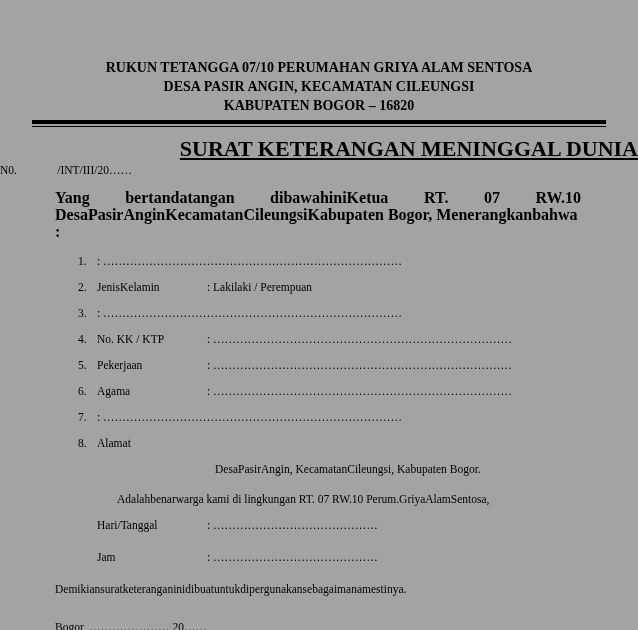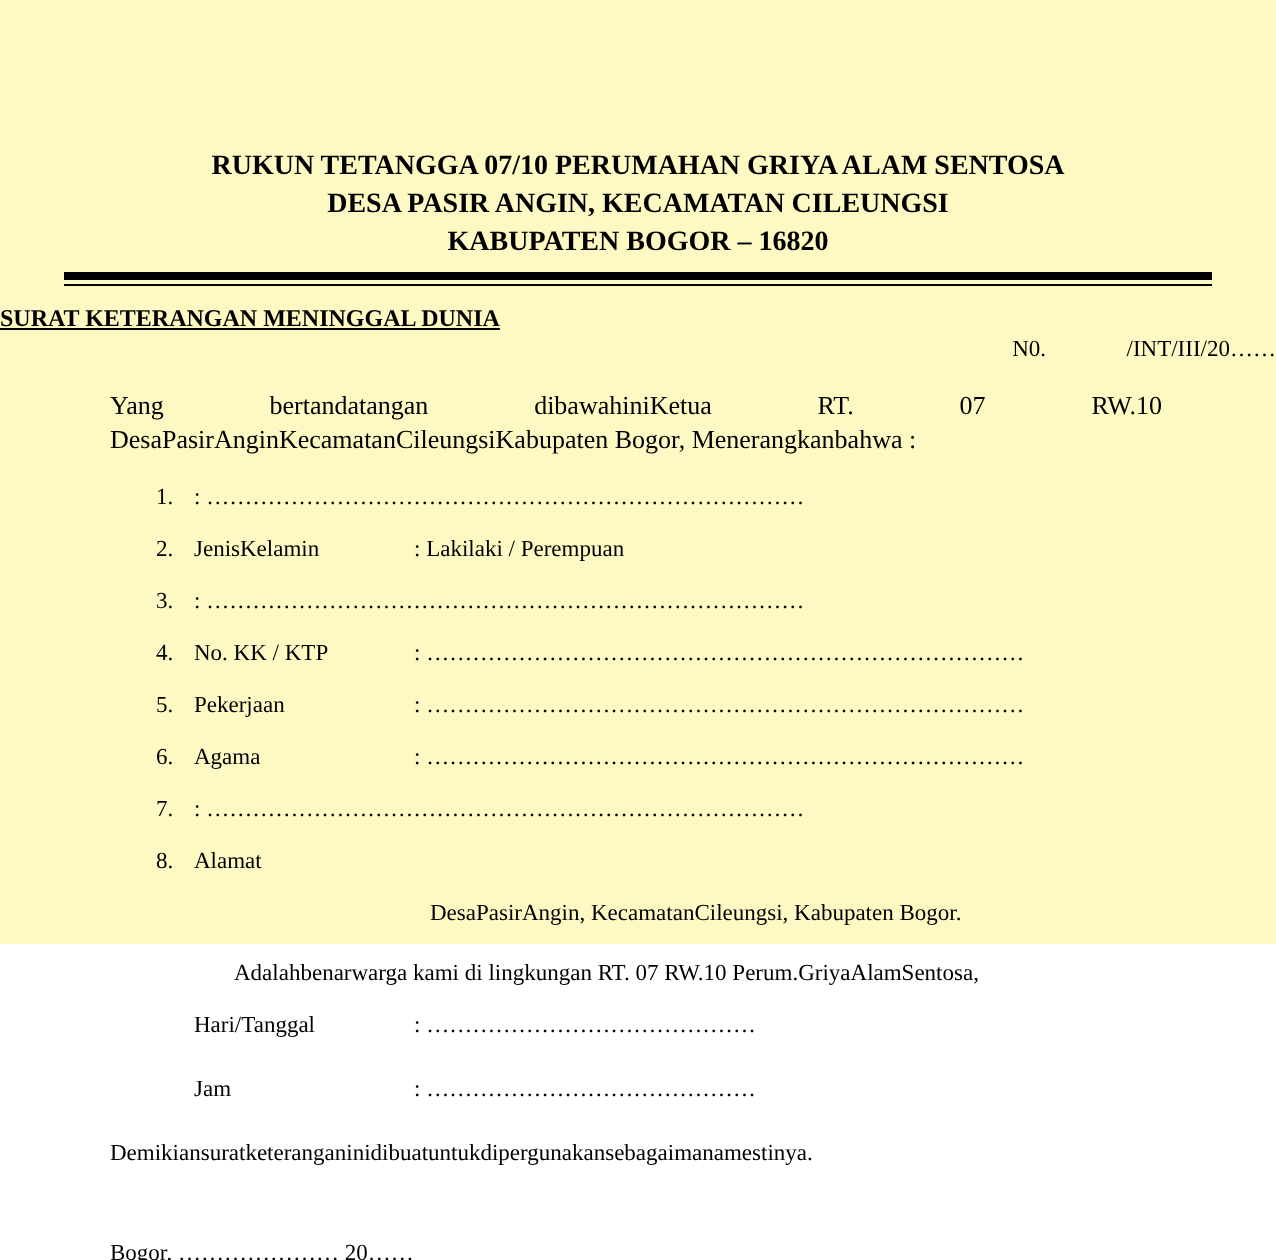--- a/index.html
+++ b/index.html
@@ -2,35 +2,35 @@
 <html><head>
 <meta charset="utf-8">
 <style>
   * { margin:0; padding:0; box-sizing:border-box; }
   html, body { background:#ffffff; }
   body {
     width:638px; height:630px; overflow:hidden;
     font-family:"Liberation Serif", serif;
     color:#000000;
   }
-  .page { position:relative; width:638px; height:472px; background:#fef9c3; padding-top:74px; }
+  .page { position:relative; width:638px; height:630px; background:#a3a3a3; padding-top:58px; }
 
   .letterhead { text-align:center; font-weight:bold; font-size:14px; line-height:19px; }
 
   .divider { margin:5px 32px 0 32px; }
   .divider-thick { height:4px; background:#000; }
   .divider-thin  { height:1px; background:#000; margin-top:2px; }
 
   .doc-title {
-    margin-top:9px; text-align:left;
-    font-size:12px; font-weight:bold; text-decoration:underline;
+    margin-top:9px; text-align:right;
+    font-size:22px; font-weight:bold; text-decoration:underline;
   }
-  .doc-number { margin-top:2px; text-align:right; font-size:11.5px; white-space:pre; }
+  .doc-number { margin-top:2px; text-align:left; font-size:11.5px; white-space:pre; }
 
-  .intro { margin:13px 57px 0 55px; font-size:13px; line-height:17px; }
+  .intro { margin:13px 57px 0 55px; font-size:16px; line-height:17px;font-weight:bold; }
   .justify-line { display:block; text-align:justify; text-align-last:justify; }
 
   .fields { margin:14px 58px 0 78px; font-size:11.5px; }
   .field-row { display:flex; line-height:15px; margin-bottom:11px; white-space:nowrap; overflow:hidden; }
   .field-num   { flex:0 0 19px; width:19px; }
   .field-label { flex:0 0 110px; width:110px; }
   .field-value { flex:1 1 auto; overflow:hidden; white-space:nowrap; }
   .field-value.dots { flex:0 0 305px; width:305px; }
   .field-value2 { margin:0 0 11px 137px; line-height:15px; white-space:nowrap; overflow:hidden; }
 

